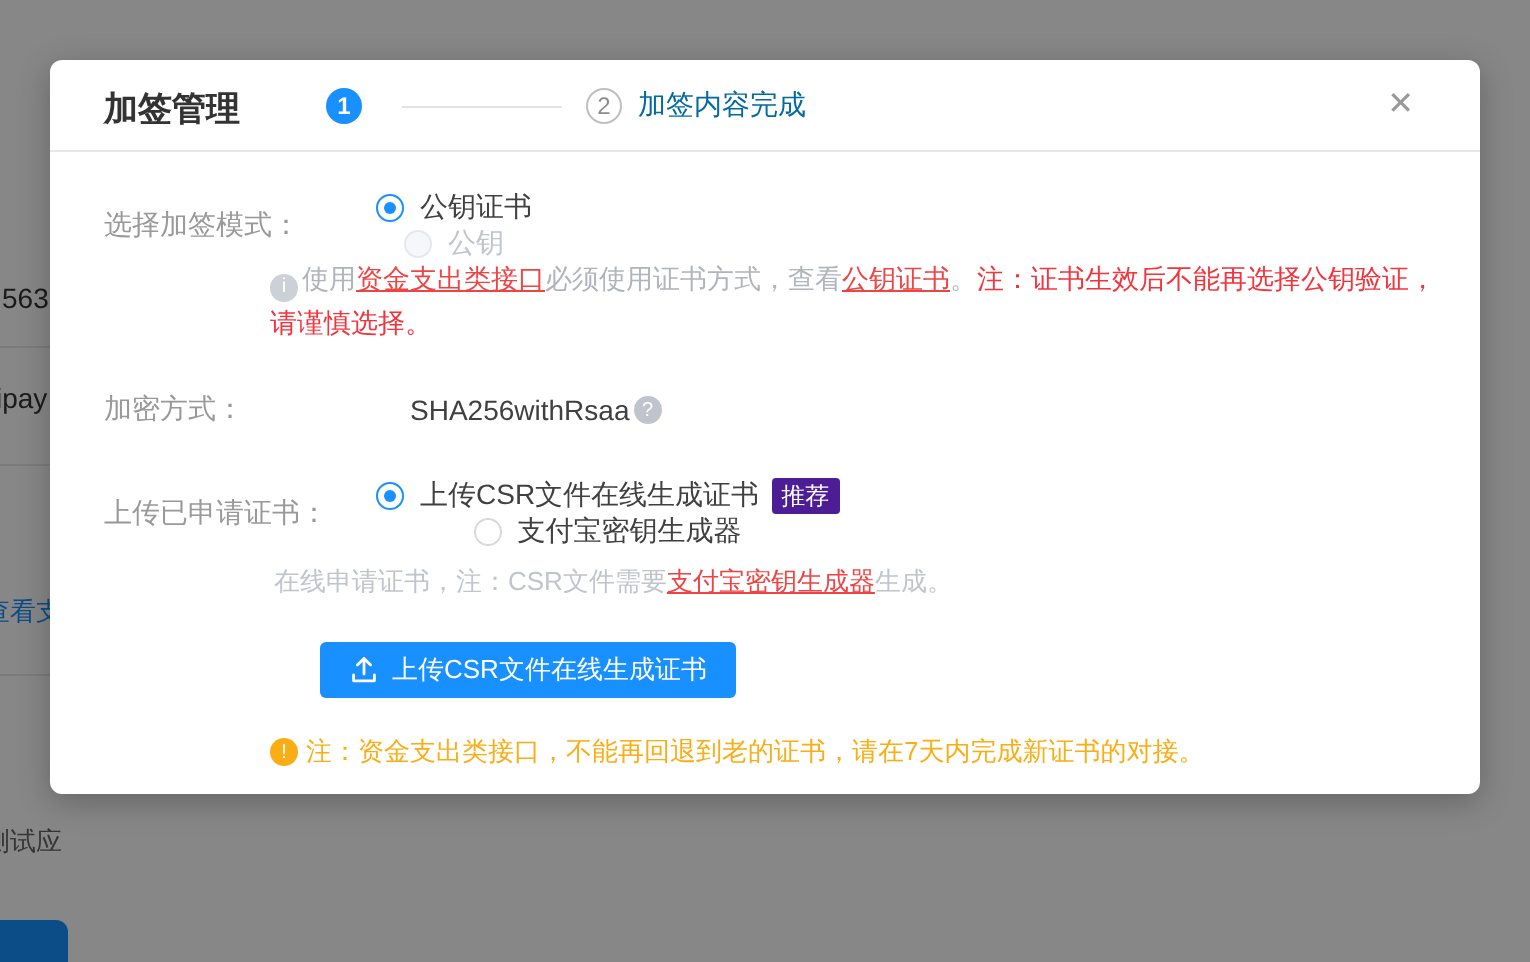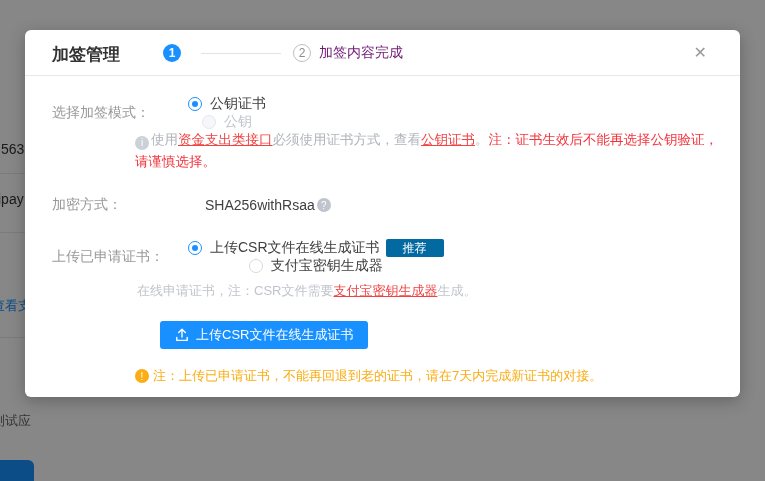--- a/index.html
+++ b/index.html
@@ -28,21 +28,21 @@
            border-radius:6px; box-shadow:0 4px 16px rgba(0,0,0,.25); z-index:2; }
   .mheader { position:relative; height:46px; border-bottom:1px solid #e8e8e8; }
   .mtitle { position:absolute; left:27px; top:13px; font-size:17px; font-weight:bold; color:#333; }
   .steps { position:absolute; left:138px; top:0; height:46px; display:flex; align-items:center; }
   .step { display:flex; align-items:center; }
   .step-circle { width:18px; height:18px; border-radius:50%; display:flex; align-items:center; justify-content:center;
                  font-size:12px; margin-right:8px; }
   .step.active .step-circle { background:#1890ff; color:#fff; font-weight:bold; }
   .step.active .step-label { color:#3a3a3a; }
   .step.wait .step-circle { background:#fff; border:1px solid #bfbfbf; color:#8c8c8c; }
-  .step.wait .step-label { color:#701a75; }
+  .step.wait .step-label { color:#0369a1; }
   .step-label { font-size:14px; }
   .step-line { width:80px; height:1px; background:#e3e3e3; margin:0 12px; }
   .close { position:absolute; right:33px; top:13px; font-size:16px; color:#999; cursor:pointer; line-height:20px; }
 
   .mbody { position:relative; font-size:14px; }
   .form-row { position:absolute; left:27px; display:flex; align-items:center; }
   .row-label { width:136px; color:#999; flex:0 0 136px; }
   .row-mode { top:19px; }
   .row-encrypt { top:120px;gap:17px; }
   .row-upload { top:163px; }
@@ -50,21 +50,21 @@
 
   .radio-group { display:flex; align-items:center;flex-direction:column; }
   .radio-option { display:flex; align-items:center; margin-right:24px; cursor:pointer; }
   .radio { width:14px; height:14px; border-radius:50%; border:1px solid #d9d9d9; background:#fff; position:relative; margin-right:8px; flex:0 0 14px; }
   .radio.checked { border-color:#1890ff; }
   .radio.checked::after { content:""; position:absolute; left:3px; top:3px; width:6px; height:6px; border-radius:50%; background:#1890ff; }
   .radio.disabled { background:#f5f7fa; border-color:#e4e7ed; }
   .radio-label { color:#404040; }
   .radio-label.disabled { color:#c0c4cc; }
 
-  .badge { display:inline-block; background:#0369a1; color:#fff; font-size:12px; line-height:18px; padding:0 17px;
+  .badge { display:inline-block; background:#4c1d95; color:#fff; font-size:12px; line-height:18px; padding:0 5px;
            border-radius:2px; margin-left:6px; }
 
   .tip { position:absolute; left:110px; top:53px; width:585px; font-size:13.5px; line-height:22px; color:#b0b4bb; }
   .icon-circle { display:inline-flex; width:14px; height:14px; border-radius:50%; align-items:center; justify-content:center;
                  font-size:10px; color:#fff; vertical-align:-2px; margin-right:2px; }
   .icon-info { background:#ccd0d7; }
   .icon-help { background:#c0c4cc; width:14px; height:14px; font-size:10px; margin-left:2px; cursor:pointer; }
   .icon-warn { background:#faad14; margin-right:4px; }
   .link { color:#ef4444; text-decoration:underline; cursor:pointer; }
   .red { color:#f4333c; }
@@ -161,18 +161,18 @@
       <button class="upload-btn">
         <svg width="14" height="14" viewBox="0 0 14 14">
           <path d="M7 1.2 L10.3 4.5 M7 1.2 L3.7 4.5 M7 1.2 V9" stroke="#ffffff" stroke-width="1.4" fill="none" stroke-linecap="round" stroke-linejoin="round"></path>
           <path d="M1.8 9.4 V12.4 H12.2 V9.4" stroke="#ffffff" stroke-width="1.4" fill="none" stroke-linecap="round" stroke-linejoin="round"></path>
         </svg>
         <span>上传CSR文件在线生成证书</span>
       </button>
 
       <div class="notice">
         <span class="icon-circle icon-warn">!</span>
-        <span>注：上传已申请证书，不能再回退到老的证书，请在7天内完成新证书的对接。</span>
+        <span>注：资金支出类接口，不能再回退到老的证书，请在7天内完成新证书的对接。</span>
       </div>
 
     </div>
   </div>
 </div>
 
 </body></html>

